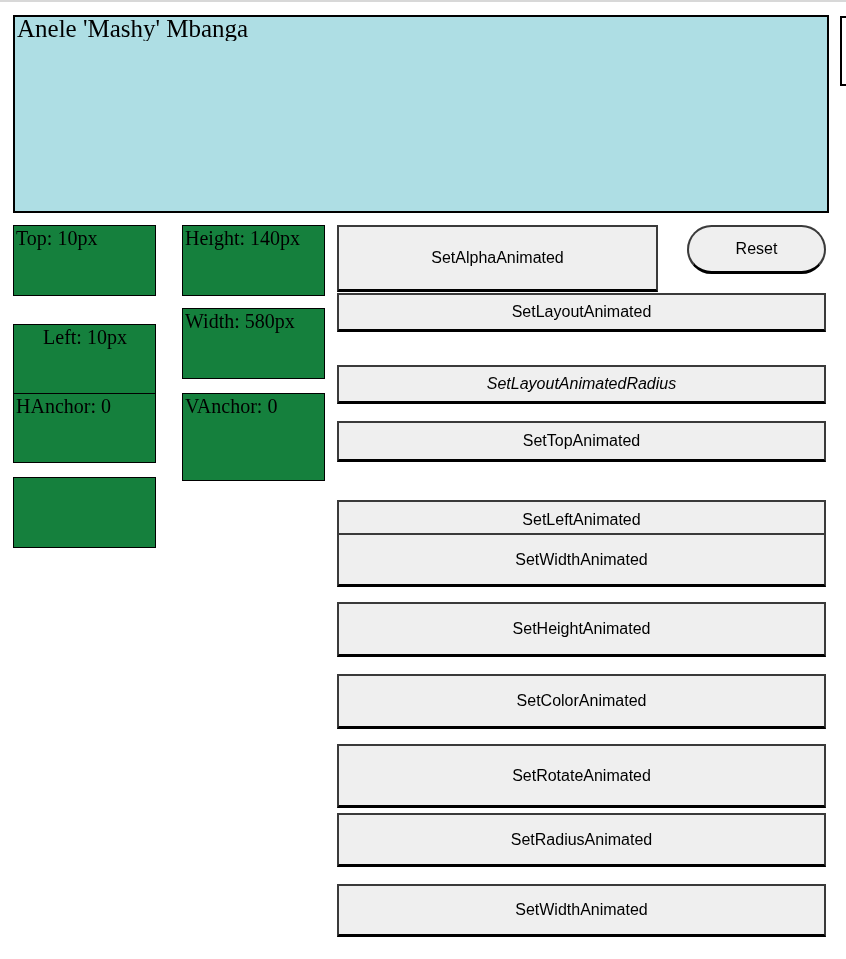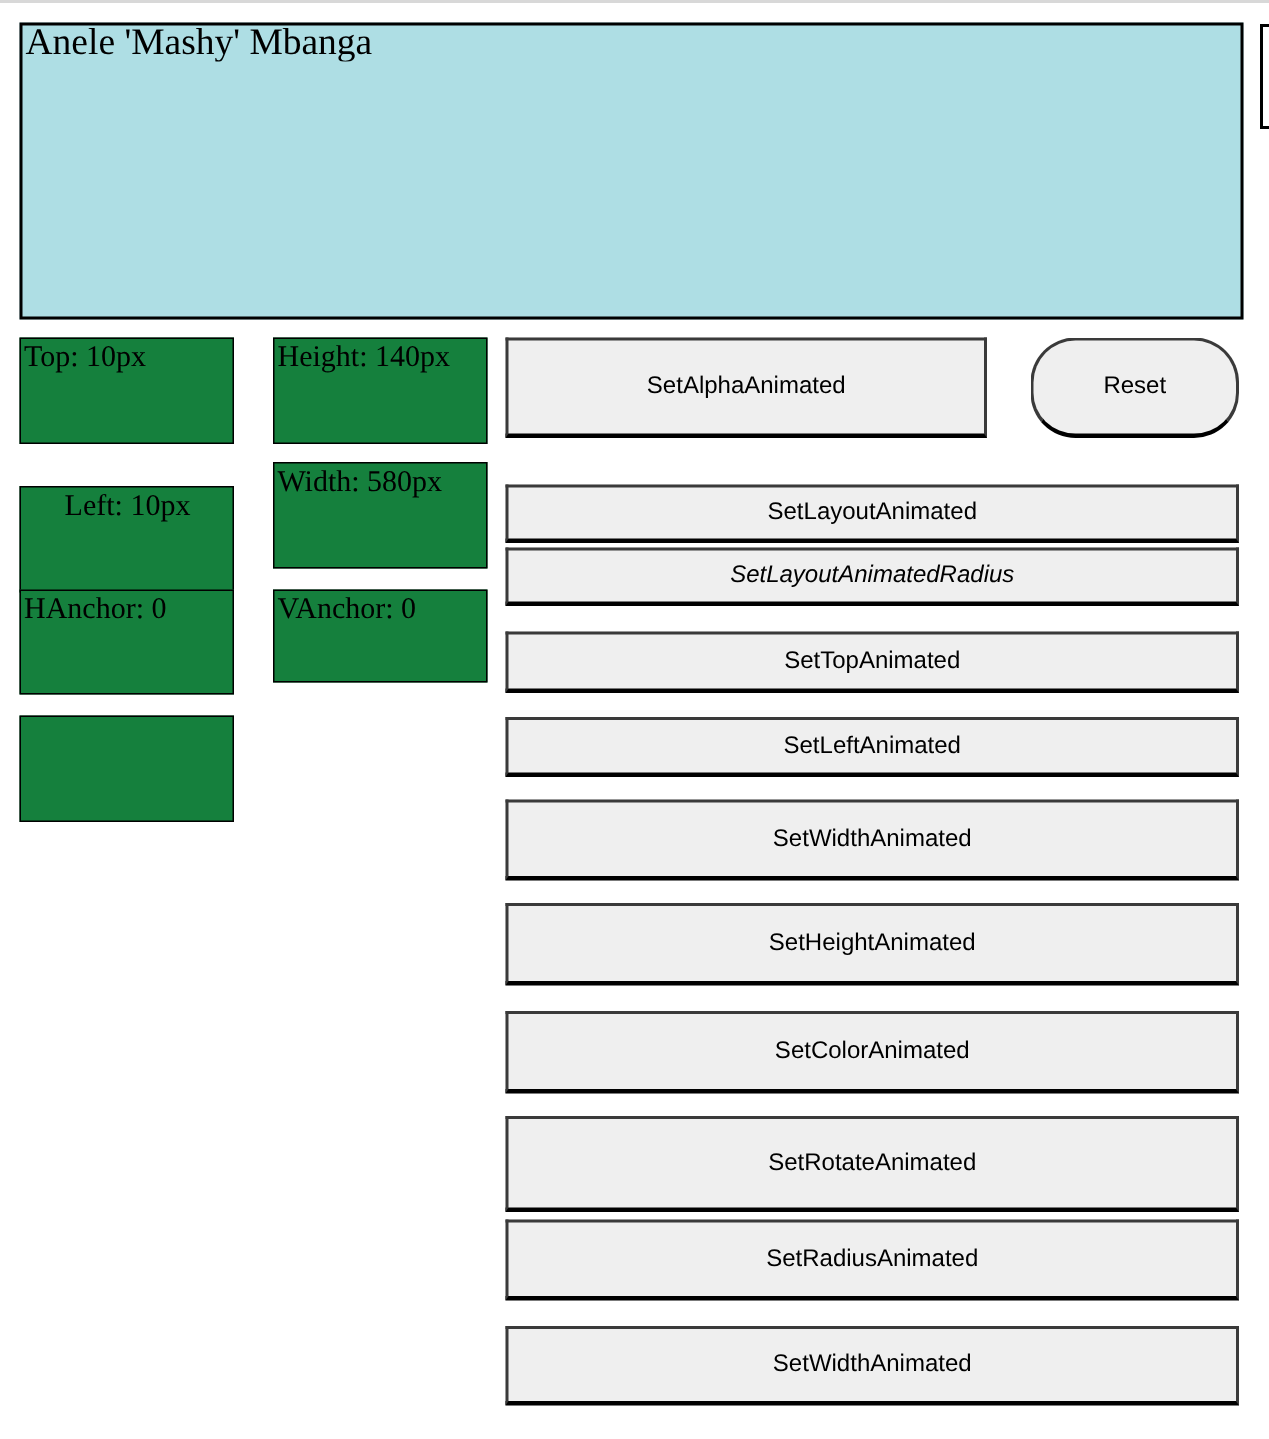--- a/index.html
+++ b/index.html
@@ -76,38 +76,38 @@
     padding: 0;
     margin: 0;
     cursor: pointer;
     border-radius: 0;
     white-space: nowrap;
   }
   .btn-col { left: 337px; width: 489px; }
 
   
   #btn-alpha   { left: 337px; top: 225px; width: 321px; height: 67px; }
-  #btn-reset   { left: 687px; top: 225px; width: 139px; height: 67px; border-radius: 30px; }
-  #btn-layout  { top: 323px; height: 39px; }
+  #btn-reset   { left: 687px; top: 225px; width: 139px; height: 49px; border-radius: 30px; }
+  #btn-layout  { top: 293px; height: 39px; }
   #btn-layoutr { top: 365px; height: 39px; font-style: italic; }
   #btn-top     { top: 421px; height: 41px; }
-  #btn-left    { top: 478px; height: 40px; }
+  #btn-left    { top: 500px; height: 40px; }
   #btn-width   { top: 533px; height: 54px; }
   #btn-height  { top: 602px; height: 55px; }
   #btn-color   { top: 674px; height: 55px; }
   #btn-rotate  { top: 744px; height: 64px; }
   #btn-radius  { top: 813px; height: 54px; }
   #btn-textsize{ top: 884px; height: 53px; }
 
   #field-top     { left: 13px;  top: 225px; }
   #field-height  { left: 182px; top: 225px; }
   #field-left    { left: 13px;  top: 324px; text-align: center; }
   #field-width   { left: 182px; top: 308px; }
   #field-hanchor { left: 13px;  top: 393px; height: 70px; }
-  #field-vanchor { left: 182px; top: 393px; height: 62px; }
+  #field-vanchor { left: 182px; top: 393px; height: 88px; }
   #field-extra   { left: 13px;  top: 477px; }
 </style>
 </head>
 <body>
 
 <div class="abs window-top-edge"></div>
 
 <div class="abs preview-panel">
   <span class="preview-panel-label">Anele 'Mashy' Mbanga</span>
 </div>

